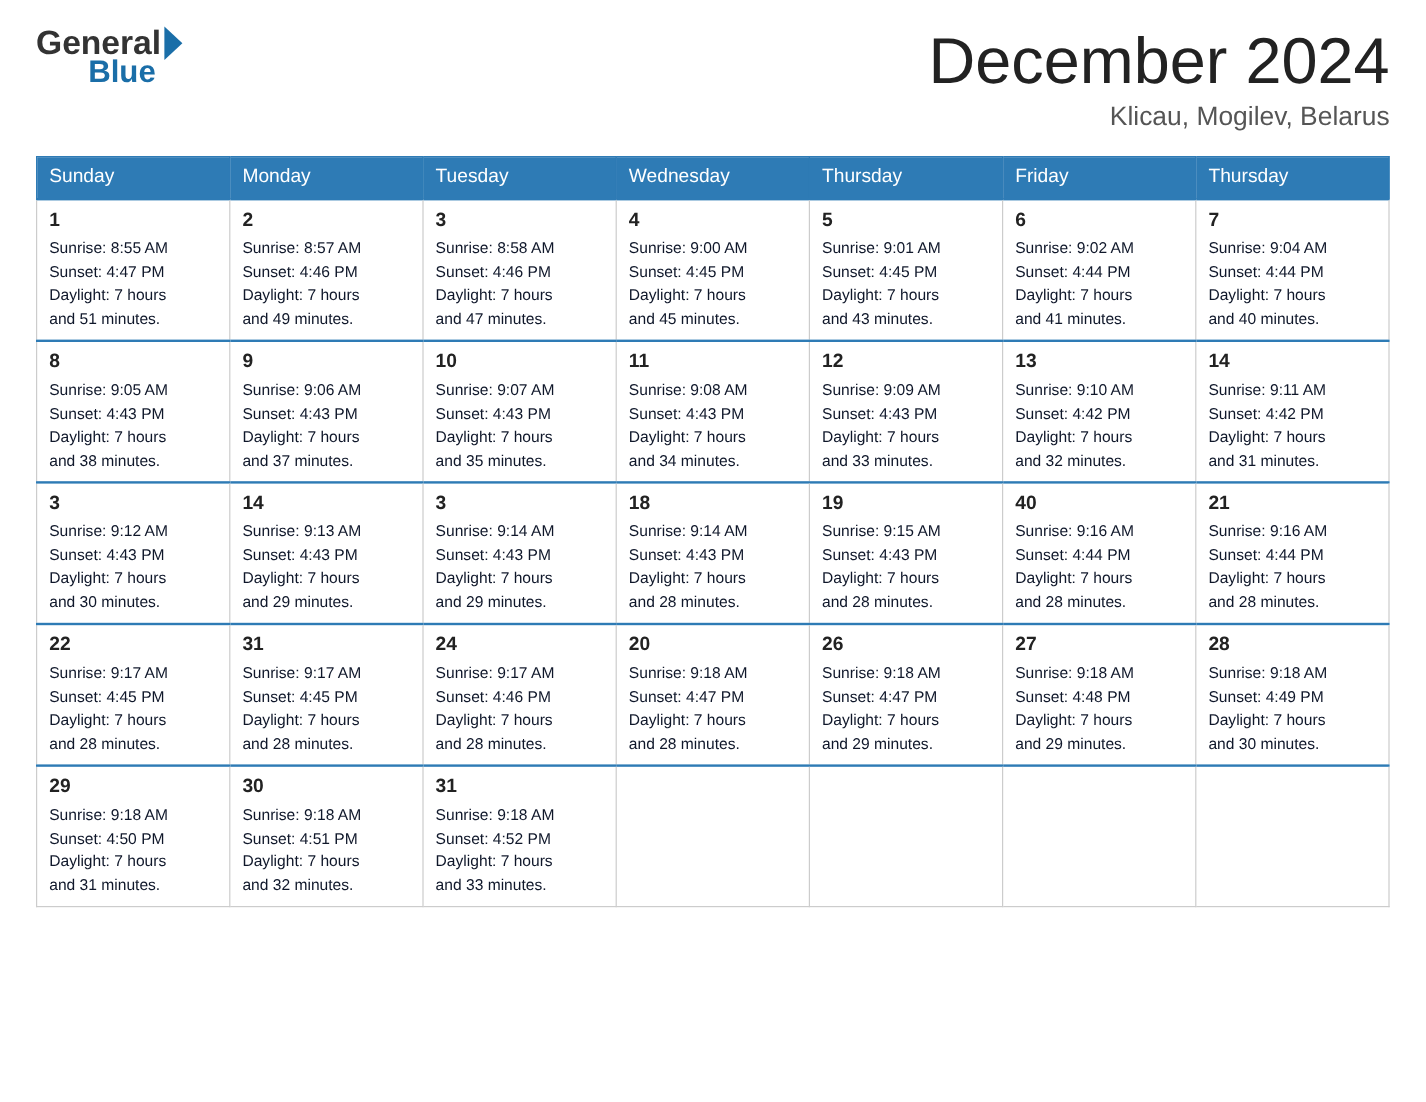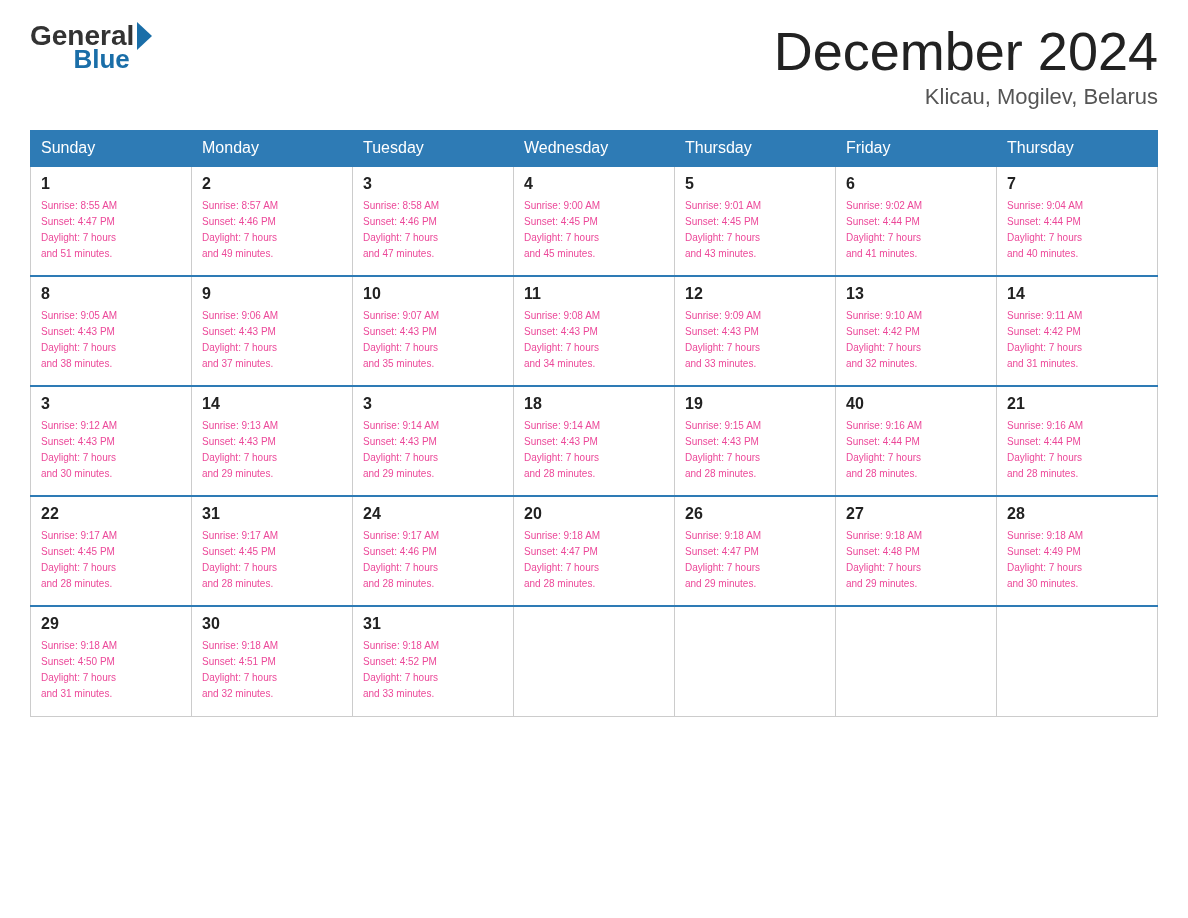--- a/index.html
+++ b/index.html
@@ -56,22 +56,22 @@
       height: 110px;
     }
     .calendar-table tbody tr td .day-number {
       font-size: 16px;
       font-weight: bold;
       color: #222;
       display: block;
       margin-bottom: 4px;
     }
     .calendar-table tbody tr td .day-info {
-      font-size: 10px;
-      color: #ec4899;
+      font-size: 13px;
+      color: #0f172a;
       line-height: 1.5;
     }
     .calendar-table tbody tr td.empty {
       background: #fff;
     }
   </style>
 </head>
 <body>
 
 <div class="header">

